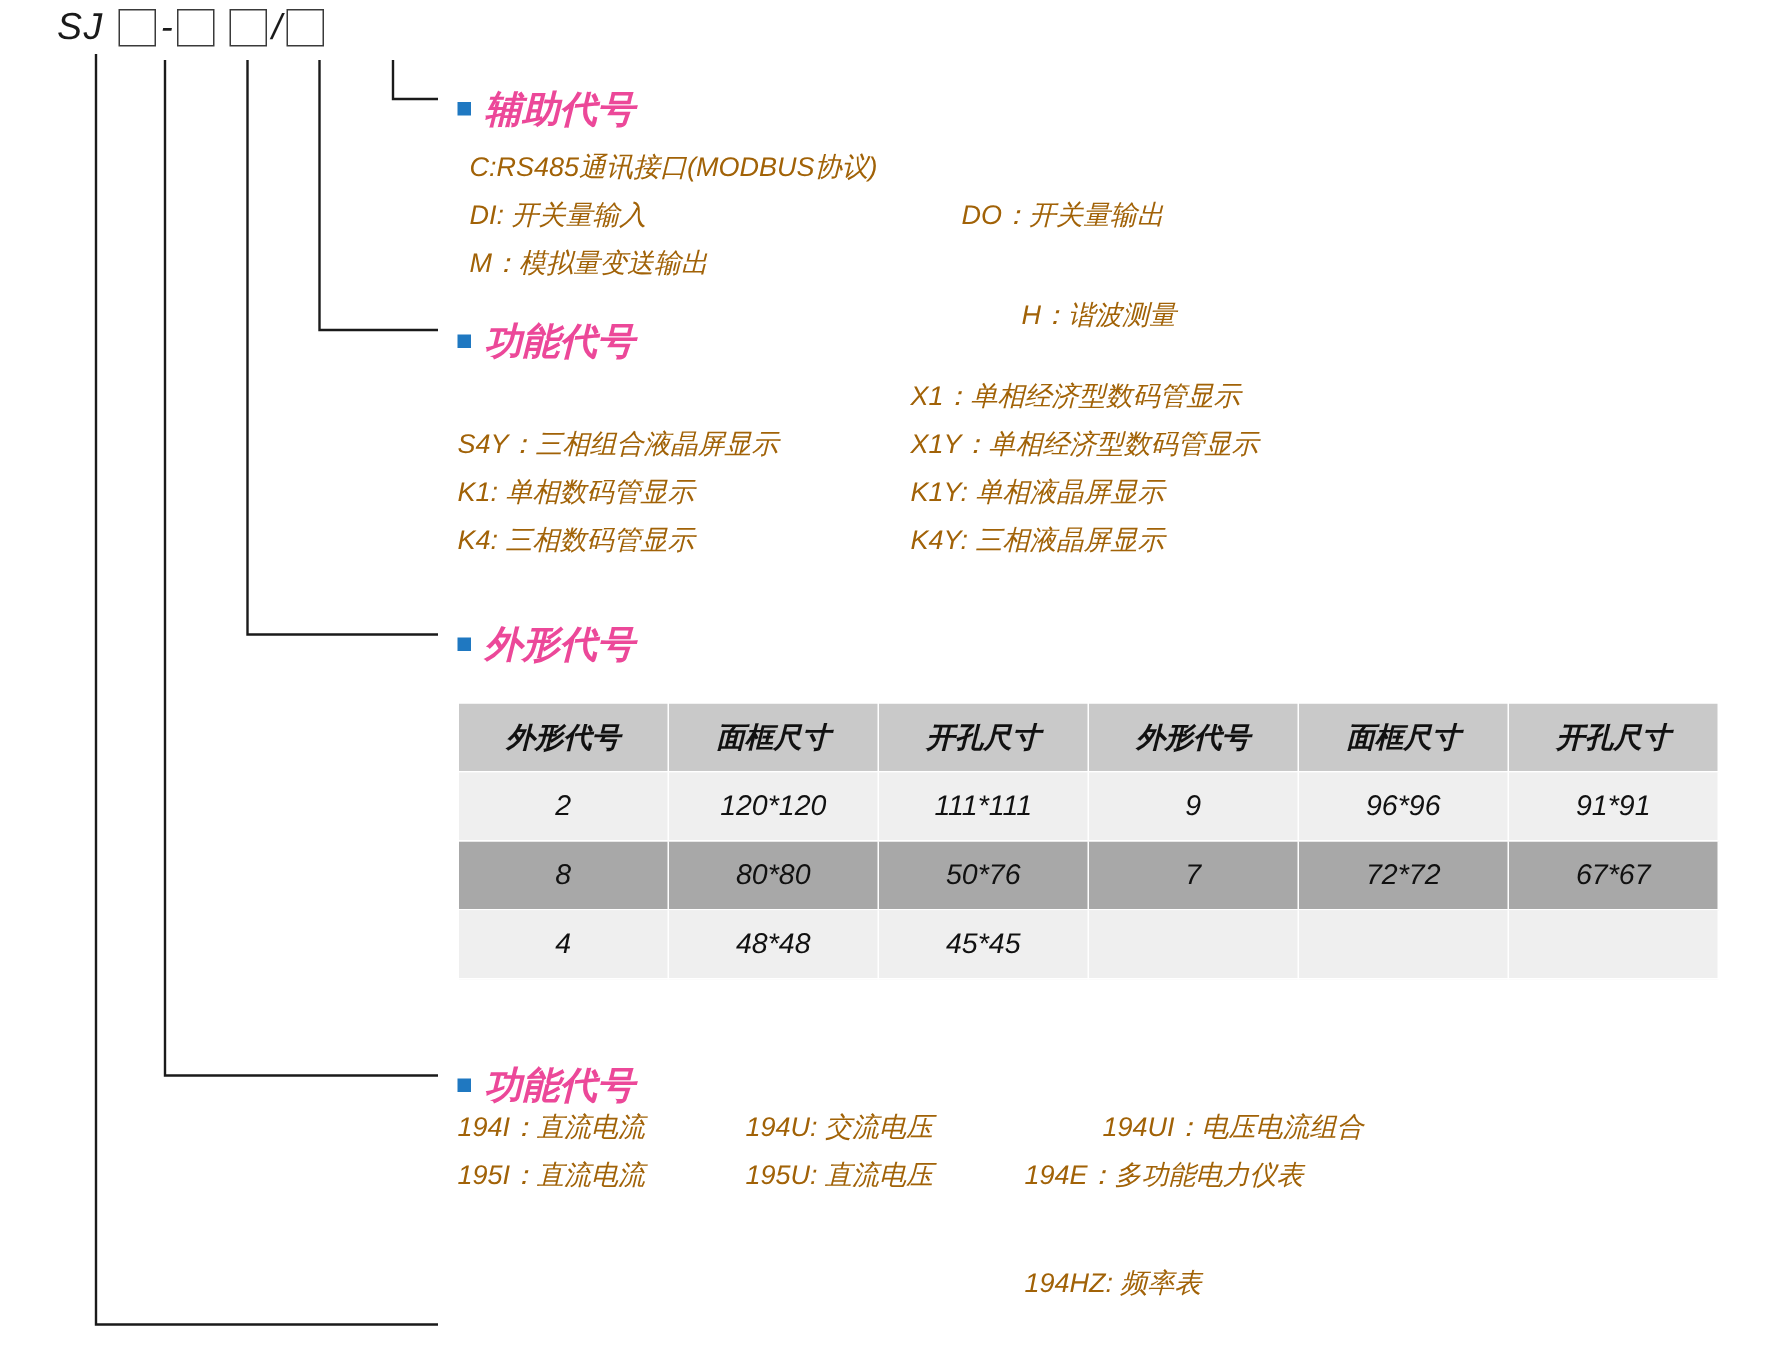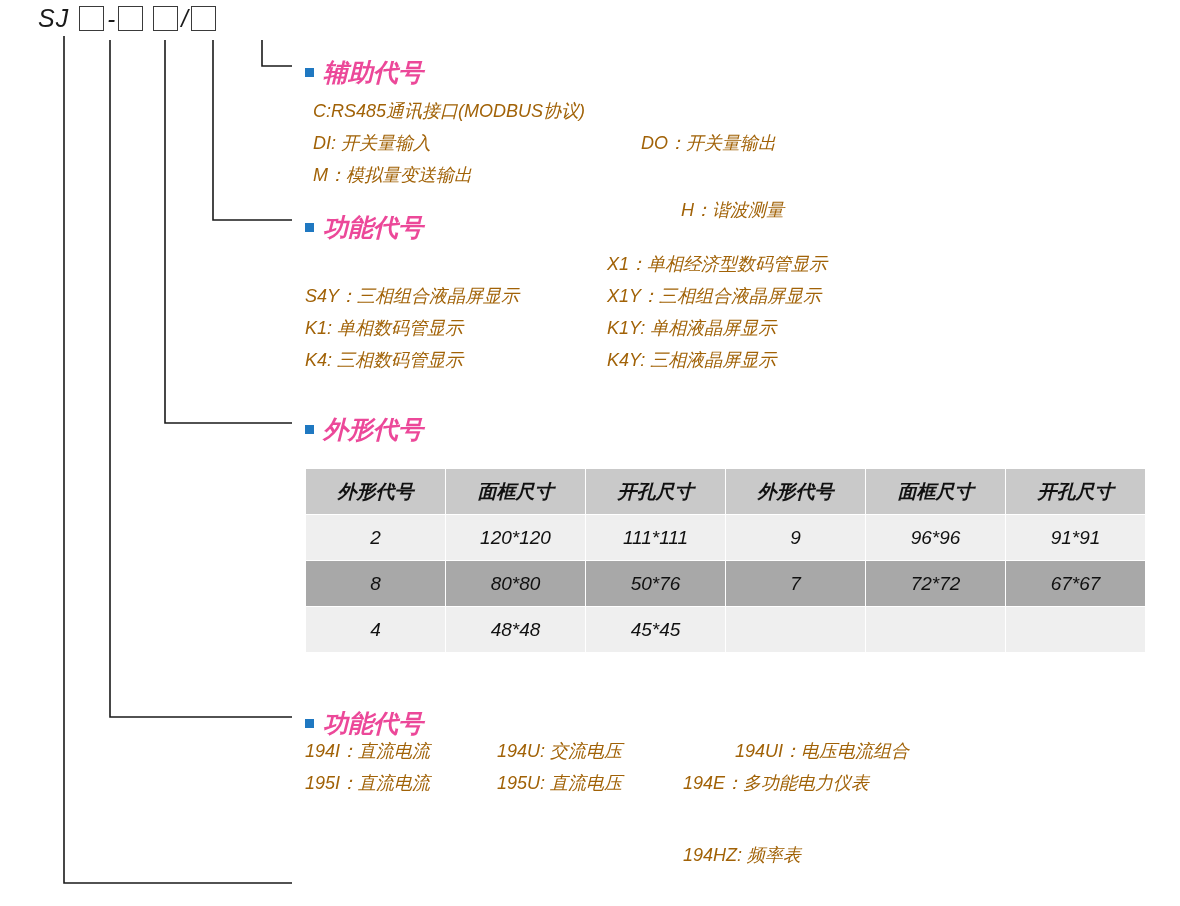--- a/index.html
+++ b/index.html
@@ -90,21 +90,21 @@
   <div class="txt" style="left:641px;top:131px;">DO：开关量输出</div>
   <div class="txt" style="left:313px;top:163px;">M：模拟量变送输出</div>
   <div class="txt" style="left:681px;top:163px;margin-top:35px;">H：谐波测量</div>
 
   <div class="sec-head" style="left:305px;top:211px;">
     <span class="bullet"></span>
     <span>功能代号</span>
   </div>
   <div class="txt" style="left:607px;top:252px;">X1：单相经济型数码管显示</div>
   <div class="txt" style="left:305px;top:284px;">S4Y：三相组合液晶屏显示</div>
-  <div class="txt" style="left:607px;top:284px;">X1Y：三相组合液晶屏显示</div>
+  <div class="txt" style="left:607px;top:284px;">X1Y：单相经济型数码管显示</div>
   <div class="txt" style="left:305px;top:316px;">K1: 单相数码管显示</div>
   <div class="txt" style="left:607px;top:316px;">K1Y: 单相液晶屏显示</div>
   <div class="txt" style="left:305px;top:348px;">K4: 三相数码管显示</div>
   <div class="txt" style="left:607px;top:348px;">K4Y: 三相液晶屏显示</div>
 
   <div class="sec-head" style="left:305px;top:413px;">
     <span class="bullet"></span>
     <span>外形代号</span>
   </div>
 

